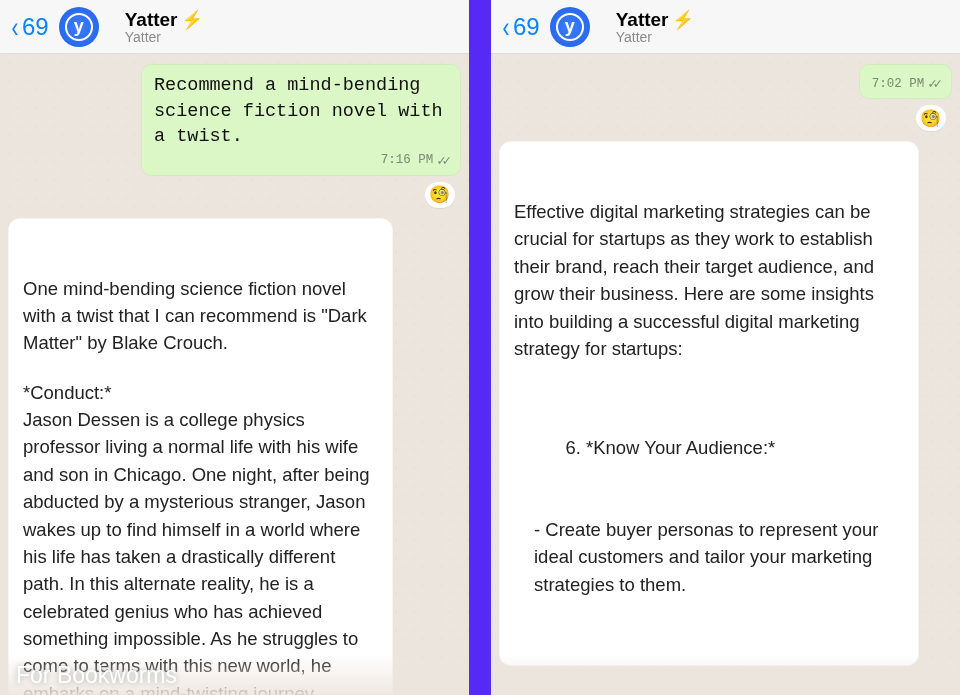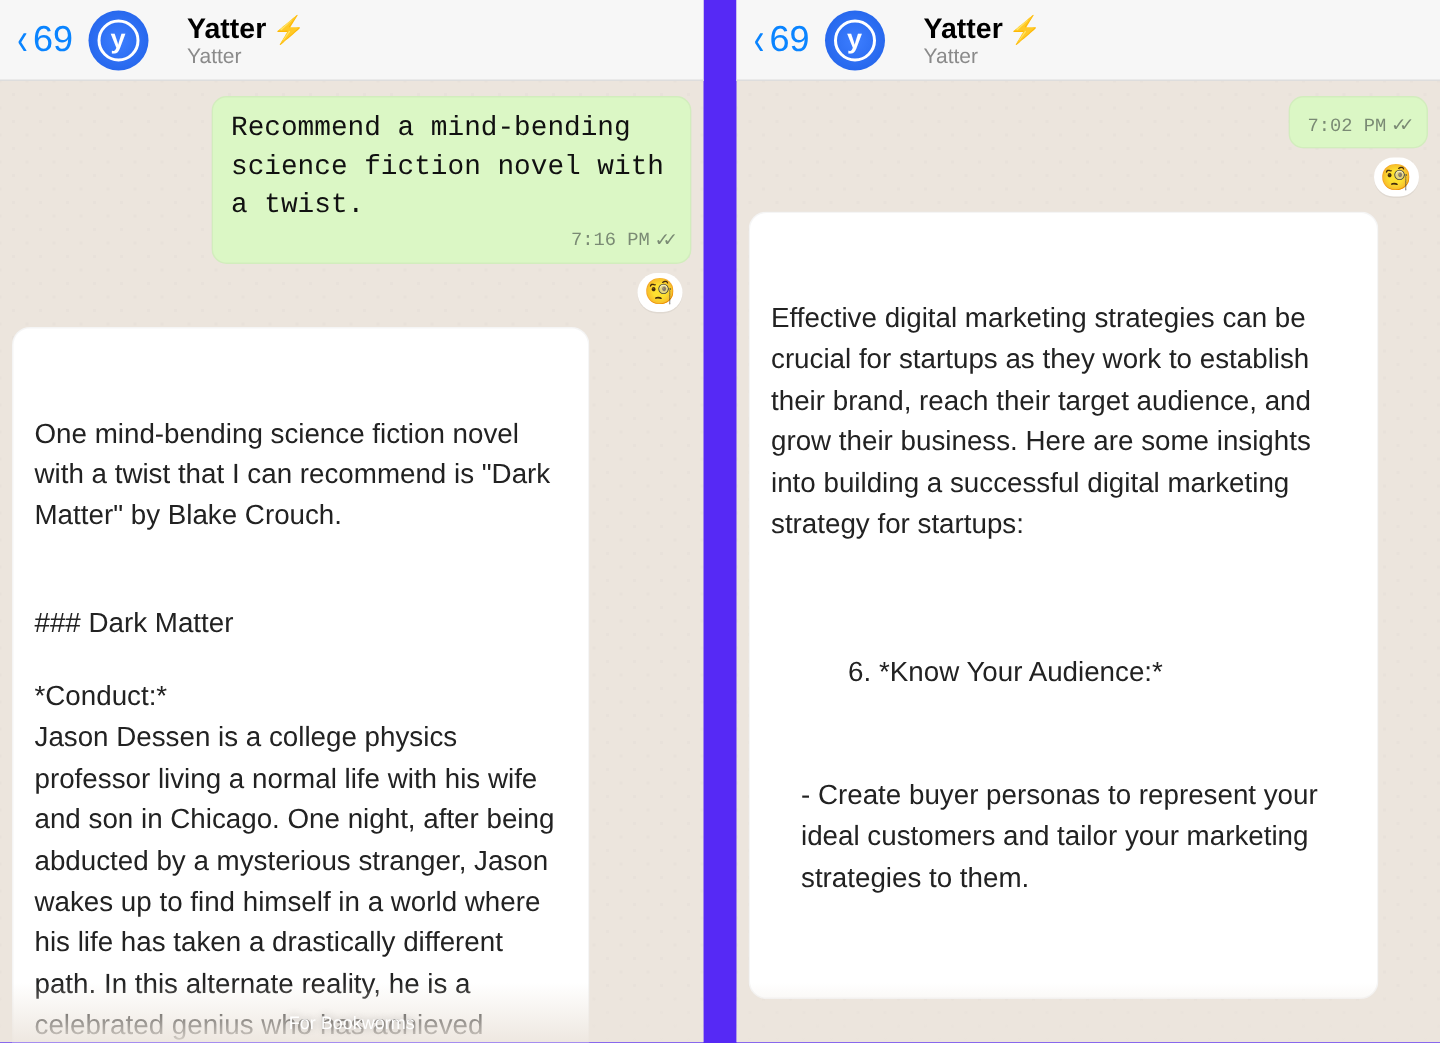--- a/index.html
+++ b/index.html
@@ -60,22 +60,22 @@
   .bubble-in {
     background: #fff; border-radius: 12px; padding: 12px 14px;
     max-width: 385px; border: 1px solid rgba(0,0,0,0.04);
     font-size: 18.5px; color: #222; line-height: 1.48;
   }
   .bubble-in .para { margin-bottom: 22px; white-space: pre-wrap; margin-top: 44px; }
   .bubble-in .para:last-child { margin-bottom: 0; }
   .indent { padding-left: 20px; display: block; }
 
   .caption {
-    position: absolute; bottom: 6px; left: 0; right: 0;
-    text-align: center; color: #fff; font-size: 12px; font-weight: 500;
+    position: absolute; bottom: 6px; left: 16px; right: 0;
+    color: #fff; font-size: 23px; font-weight: 500;
     text-shadow: 0 0 6px rgba(0,0,0,0.3);
     pointer-events: none;
   }
   .fade {
     position: absolute; left: 0; right: 0; bottom: 0; height: 40px;
     background: linear-gradient(to bottom, rgba(236,229,221,0), rgba(236,229,221,0.9));
     pointer-events: none;
   }
 </style>
 </head>
@@ -110,21 +110,20 @@
       </div>
     </div>
     <div class="emoji-row">
       <div class="emoji-pill">
         <span>🧐</span>
       </div>
     </div>
     <div class="in-row">
       <div class="bubble-in">
         <div class="para">One mind-bending science fiction novel with a twist that I can recommend is "Dark Matter" by Blake Crouch.</div>
-        <div class="para">### Dark Matter</div>
         <div>
           <span>*Conduct:*</span><br>
           <span>Jason Dessen is a college physics professor living a normal life with his wife and son in Chicago. One night, after being abducted by a mysterious stranger, Jason wakes up to find himself in a world where his life has taken a drastically different path. In this alternate reality, he is a celebrated genius who has achieved something impossible. As he struggles to come to terms with this new world, he embarks on a mind-twisting journey, exploring the bewildering concept of the multiverse, where every choice taken</span>
         </div>
       </div>
     </div>
     <div class="fade"></div>
   </div>
   <div class="caption">For Bookworms</div>
 </div>

